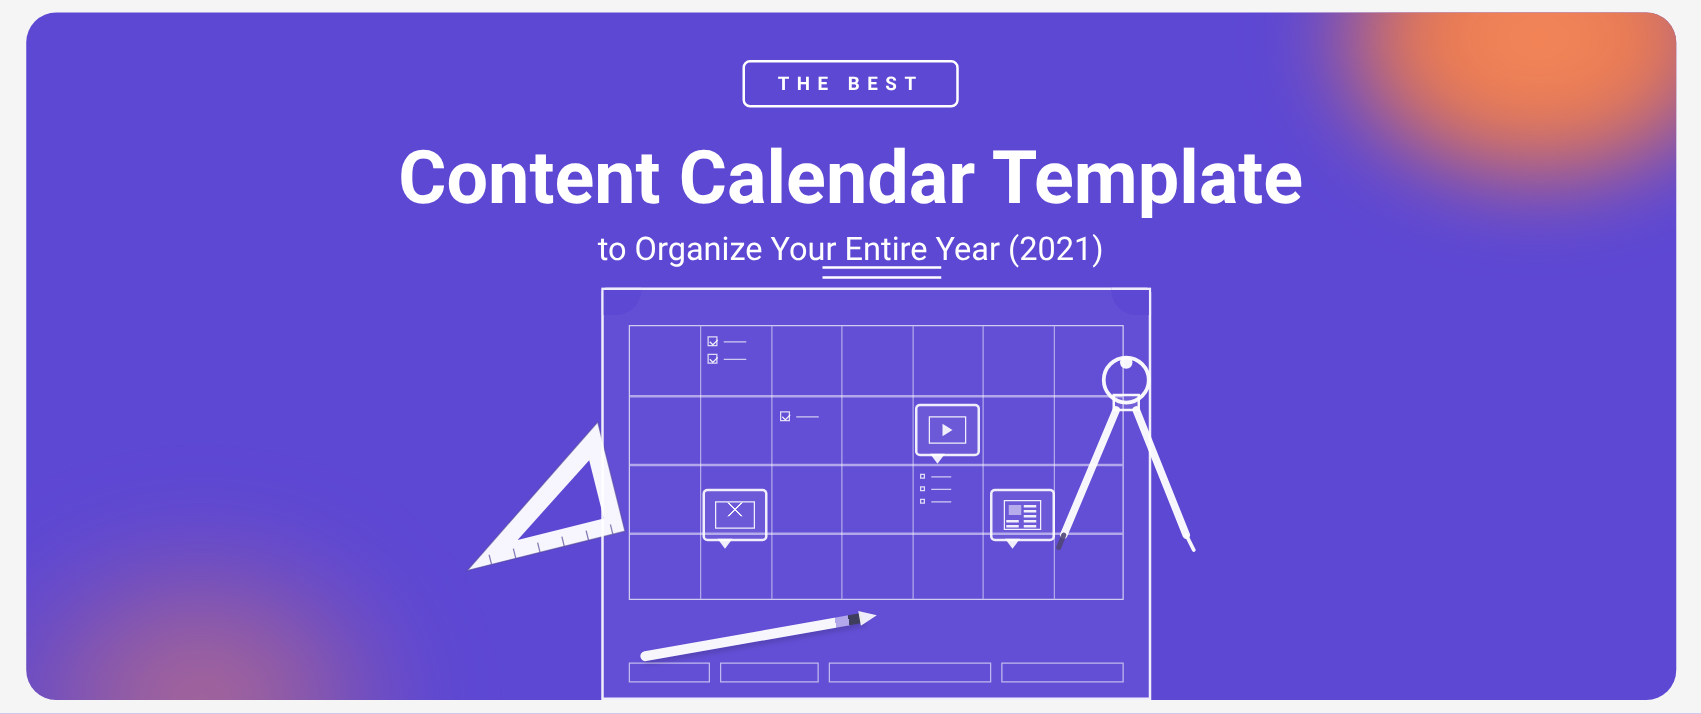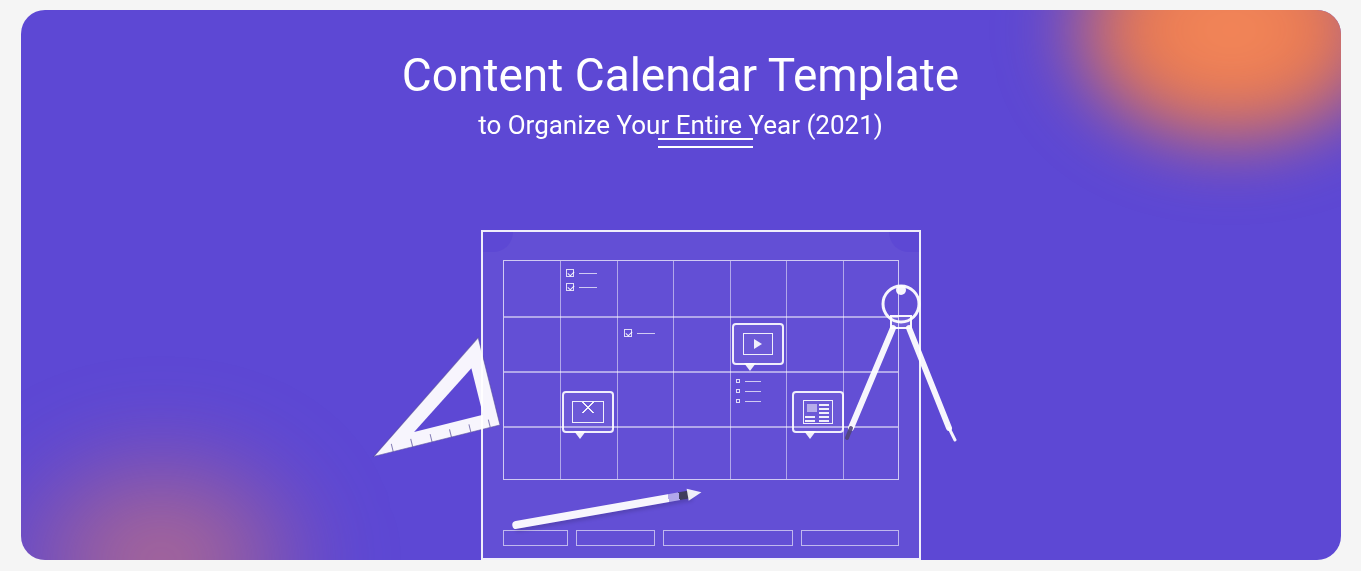--- a/index.html
+++ b/index.html
@@ -53,22 +53,22 @@
       display: inline-block;
       border: 2px solid #fff;
       border-radius: 6px;
       padding: 8px 26px;
       font-size: 15px;
       font-weight: 700;
       letter-spacing: 6px;
       margin-bottom: 22px;
     }
     .title {
-      font-size: 46px;
-      font-weight: 400;
+      font-size: 59px;
+      font-weight: 700;
       margin-bottom: 8px;
     }
     .subtitle {
       font-size: 26px;
       font-weight: 400;
       display: inline-block;
       position: relative;
       text-align: center;
     }
     .subtitle::after {
@@ -264,20 +264,21 @@
     }
   </style>
 </head>
 <body>
 
 <div class="banner">
   <div class="blob-top-right"></div>
   <div class="blob-bottom-left"></div>
 
   <div class="header">
+    <div class="badge">THE BEST</div>
     <h1 class="title">Content Calendar Template</h1>
     <div class="subtitle">to Organize Your Entire Year (2021)</div>
   </div>
 
   <div class="illustration">
     <div class="triangle-ruler">
       <svg viewBox="0 0 150 110">
         <polygon points="10,100 140,100 140,10" fill="rgba(255,255,255,0.95)" stroke="rgba(80,70,150,0.6)" stroke-width="1"></polygon>
         <polygon points="55,86 126,86 126,38" fill="#5d48d4"></polygon>
         <g stroke="rgba(80,70,150,0.7)" stroke-width="1">

